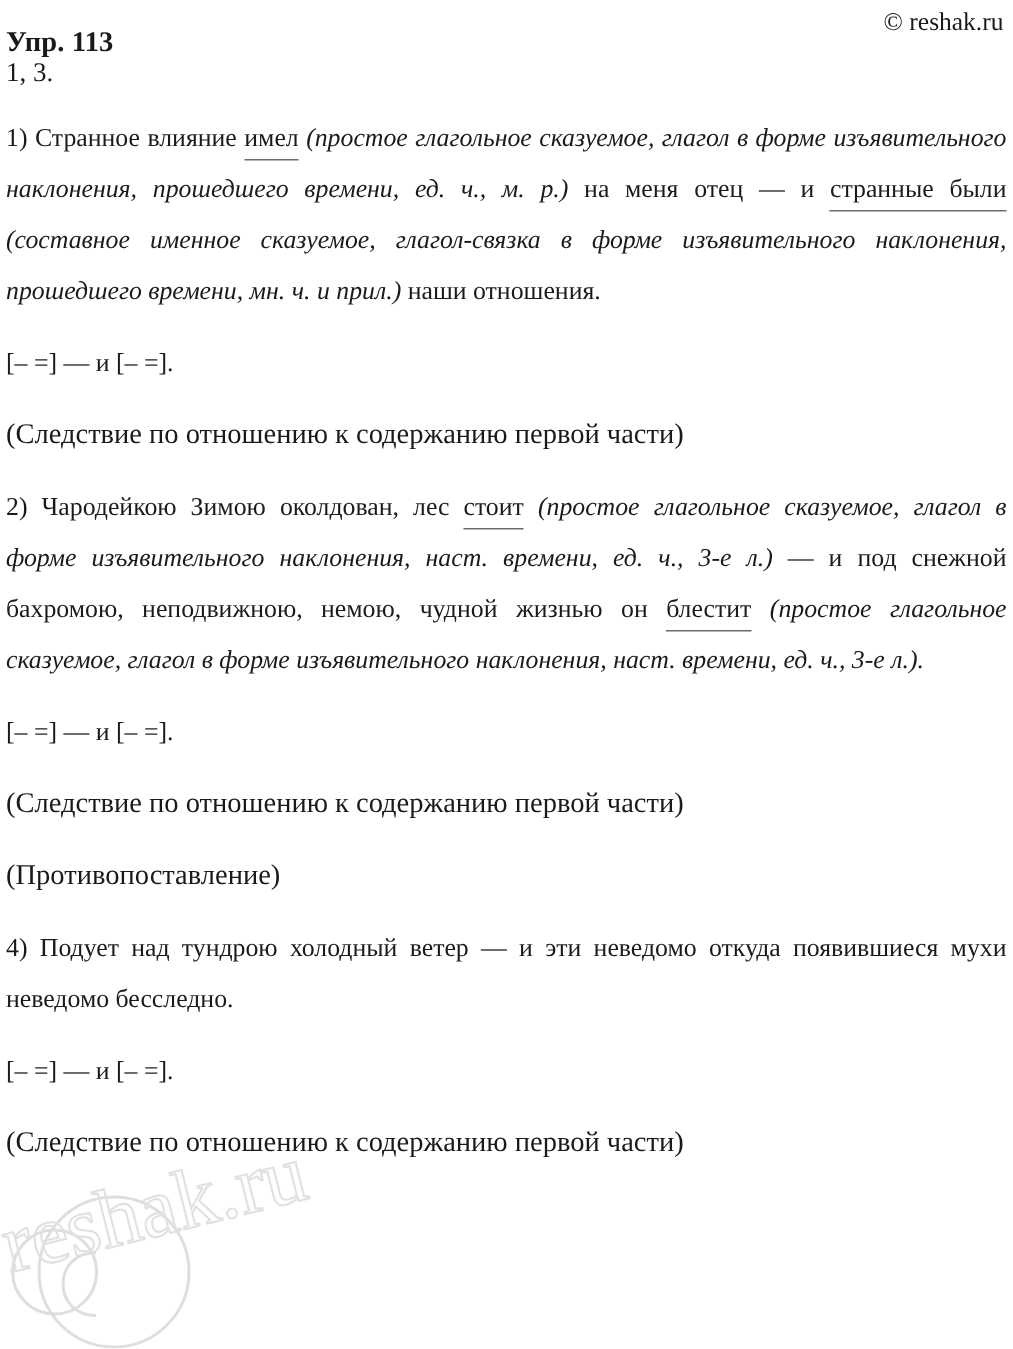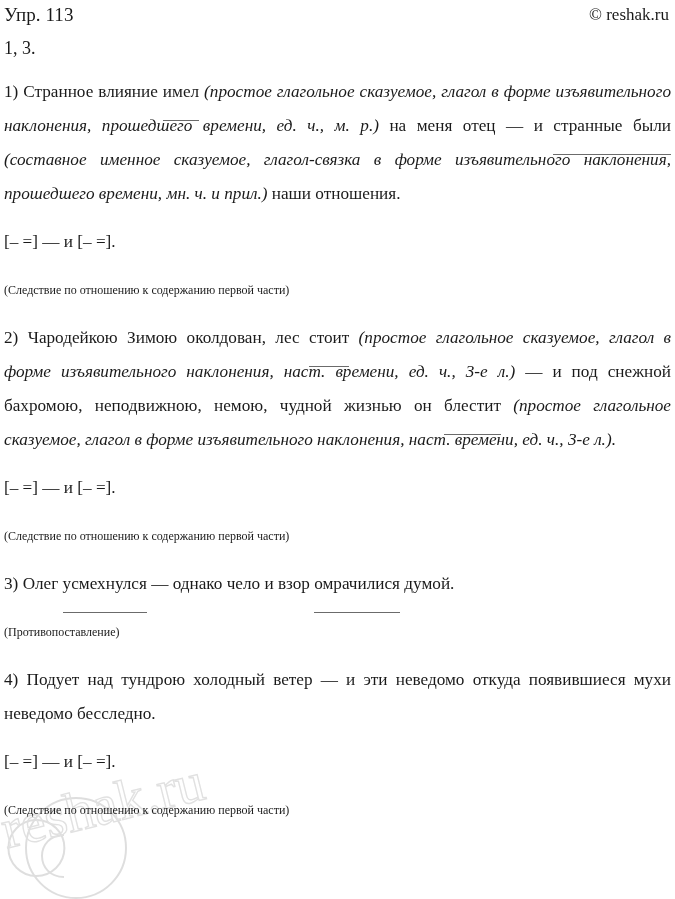--- a/index.html
+++ b/index.html
@@ -28,23 +28,23 @@
 
   
   .header-row {
     position: relative;
     height: 24px;
     margin-bottom: 2px;
   }
   .ex-title {
     position: absolute;
     left: 0;
-    top: 0;
+    top: 14px;
     font-size: 19px;
-    font-weight: normal;
+    font-weight: bold;
     letter-spacing: .1px;
   }
   .copyright {
     position: absolute;
     right: 2px;
     top: 1px;
     font-size: 17px;
     white-space: nowrap;
   }
 
@@ -67,33 +67,33 @@
     text-align-last: left;
   }
   .scheme {
     font-size: 17.2px;
     line-height: 34px;
     margin: 0 0 14px 0;
     text-align: left;
     white-space: nowrap;
   }
   .note {
-    font-size: 12px;
+    font-size: 19px;
     line-height: 34px;
     margin: 0 0 14px 0;
     text-align: left;
   }
 
   .it {
     font-style: italic;
   }
   .u {
     text-decoration: none;
     border-bottom: 1.6px solid #6b6b6b;
-    padding-bottom: 19px;
+    padding-bottom: 5px;
   }
 
   
   .watermark {
     position: absolute;
     left: -6px;
     top: 752px;
     width: 330px;
     height: 150px;
     z-index: 1;
@@ -127,20 +127,19 @@
 
   <div class="section-label">1, 3.</div>
 
   <div id="items-container">
       <div class="para last-line-left"><span>1) </span><span>Странное влияние </span><span class="u">имел</span><span> </span><span class="it">(простое глагольное сказуемое, глагол в форме изъявительного наклонения, прошедшего времени, ед. ч., м. р.)</span><span> на меня отец — и </span><span class="u">странные были</span><span> </span><span class="it">(составное именное сказуемое, глагол-связка в форме изъявительного наклонения, прошедшего времени, мн. ч. и прил.)</span><span> наши отношения.</span></div>
       <div class="scheme">[– =] — и [– =].</div>
       <div class="note">(Следствие по отношению к содержанию первой части)</div>
       <div class="para last-line-left"><span>2) </span><span>Чародейкою Зимою околдован, лес </span><span class="u">стоит</span><span> </span><span class="it">(простое глагольное сказуемое, глагол в форме изъявительного наклонения, наст. времени, ед. ч., 3-е л.)</span><span> — и под снежной бахромою, неподвижною, немою, чудной жизнью он </span><span class="u">блестит</span><span> </span><span class="it">(простое глагольное сказуемое, глагол в форме изъявительного наклонения, наст. времени, ед. ч., 3-е л.).</span></div>
       <div class="scheme">[– =] — и [– =].</div>
       <div class="note">(Следствие по отношению к содержанию первой части)</div>
-      <div class="para last-line-left"><span>3) </span><span>Олег </span><span class="u">усмехнулся</span><span> — однако чело и взор </span><span class="u">омрачилися</span><span> думой.</span></div>
       <div class="note">(Противопоставление)</div>
       <div class="para last-line-left"><span>4) </span><span>Подует над тундрою холодный ветер — и эти неведомо откуда появившиеся мухи неведомо бесследно.</span></div>
       <div class="scheme">[– =] — и [– =].</div>
       <div class="note">(Следствие по отношению к содержанию первой части)</div>
     </div>
 
 </div>
 
 </body></html>

